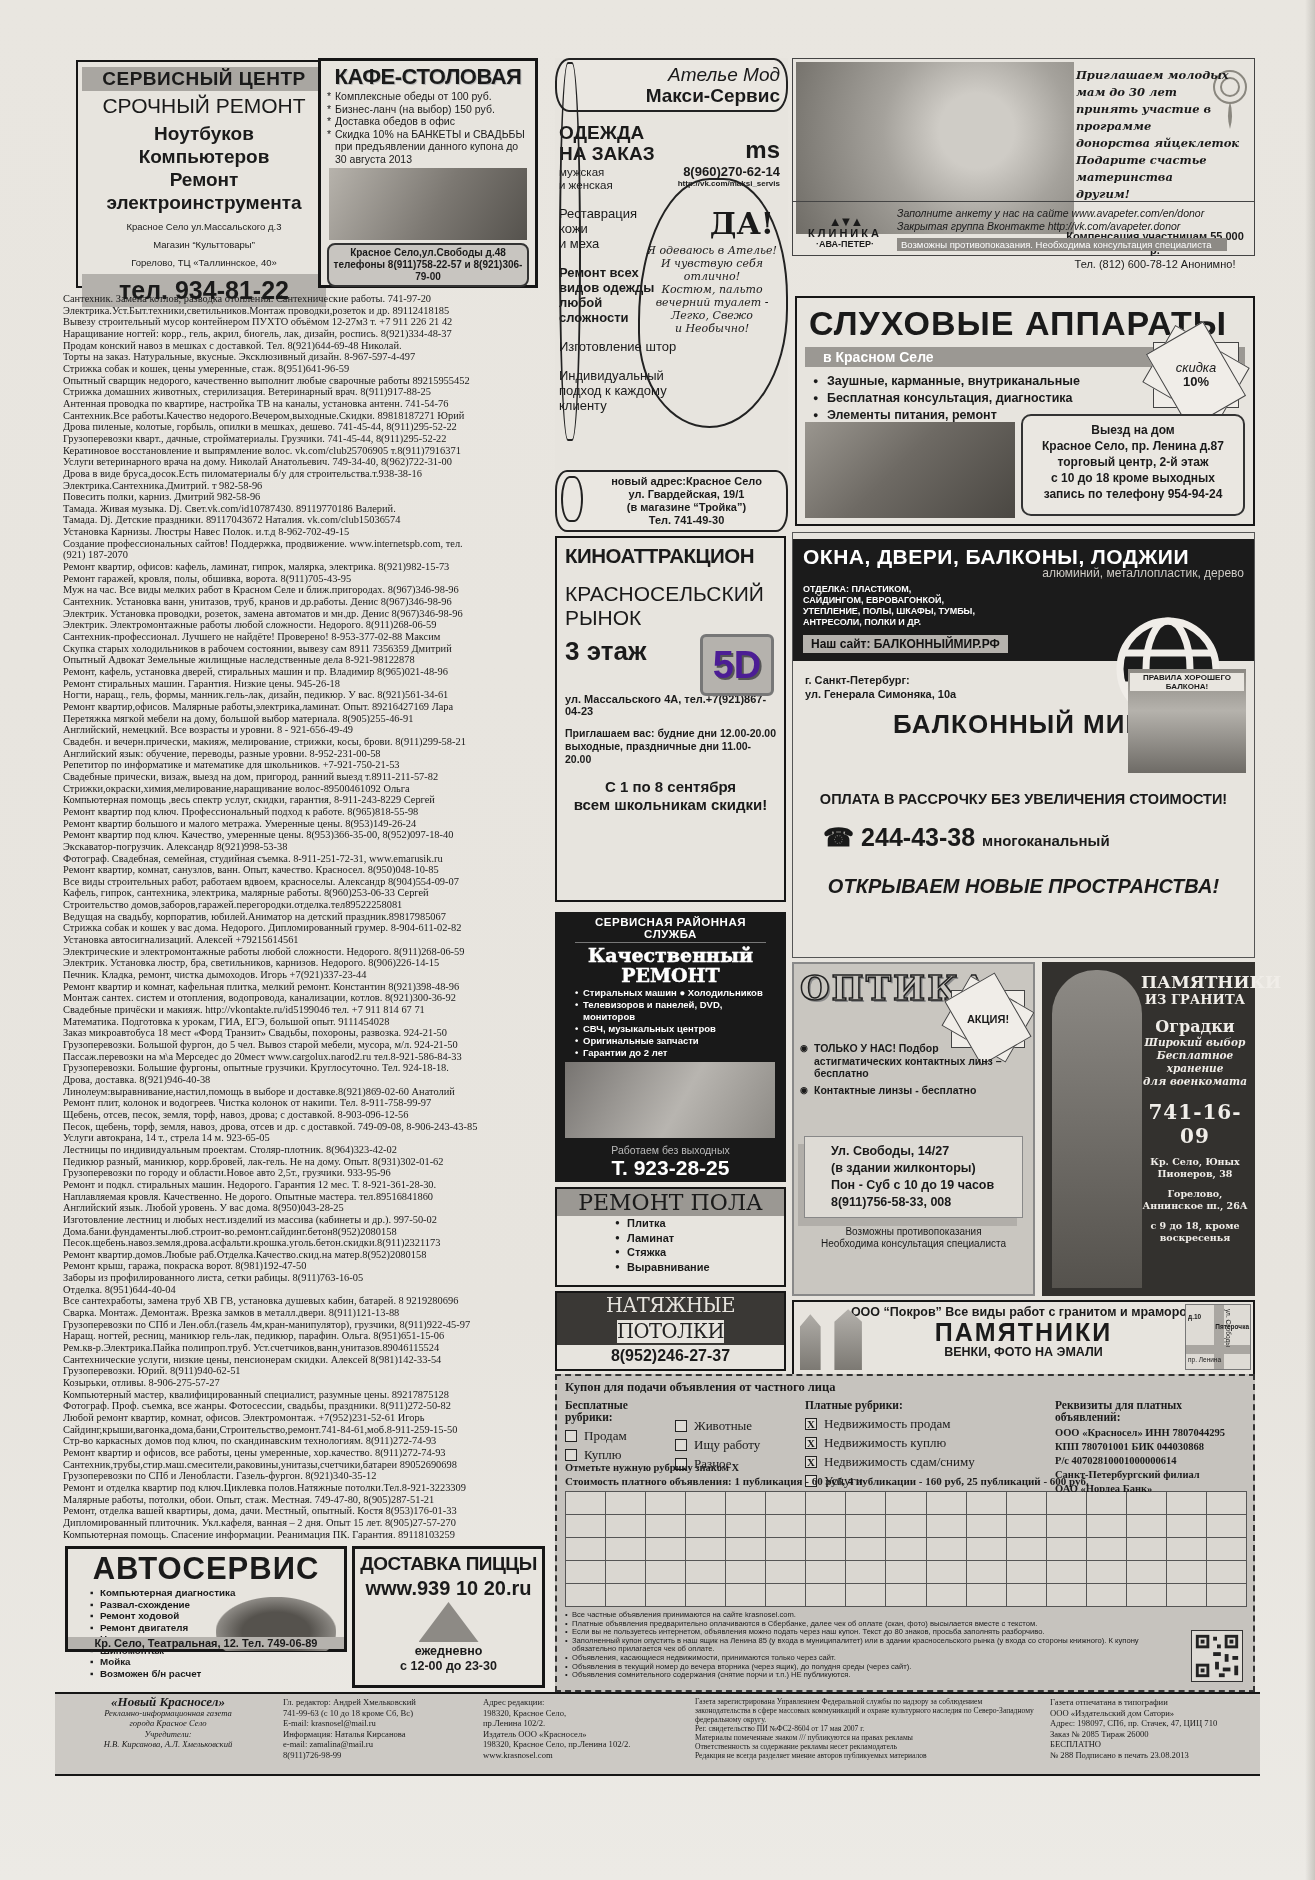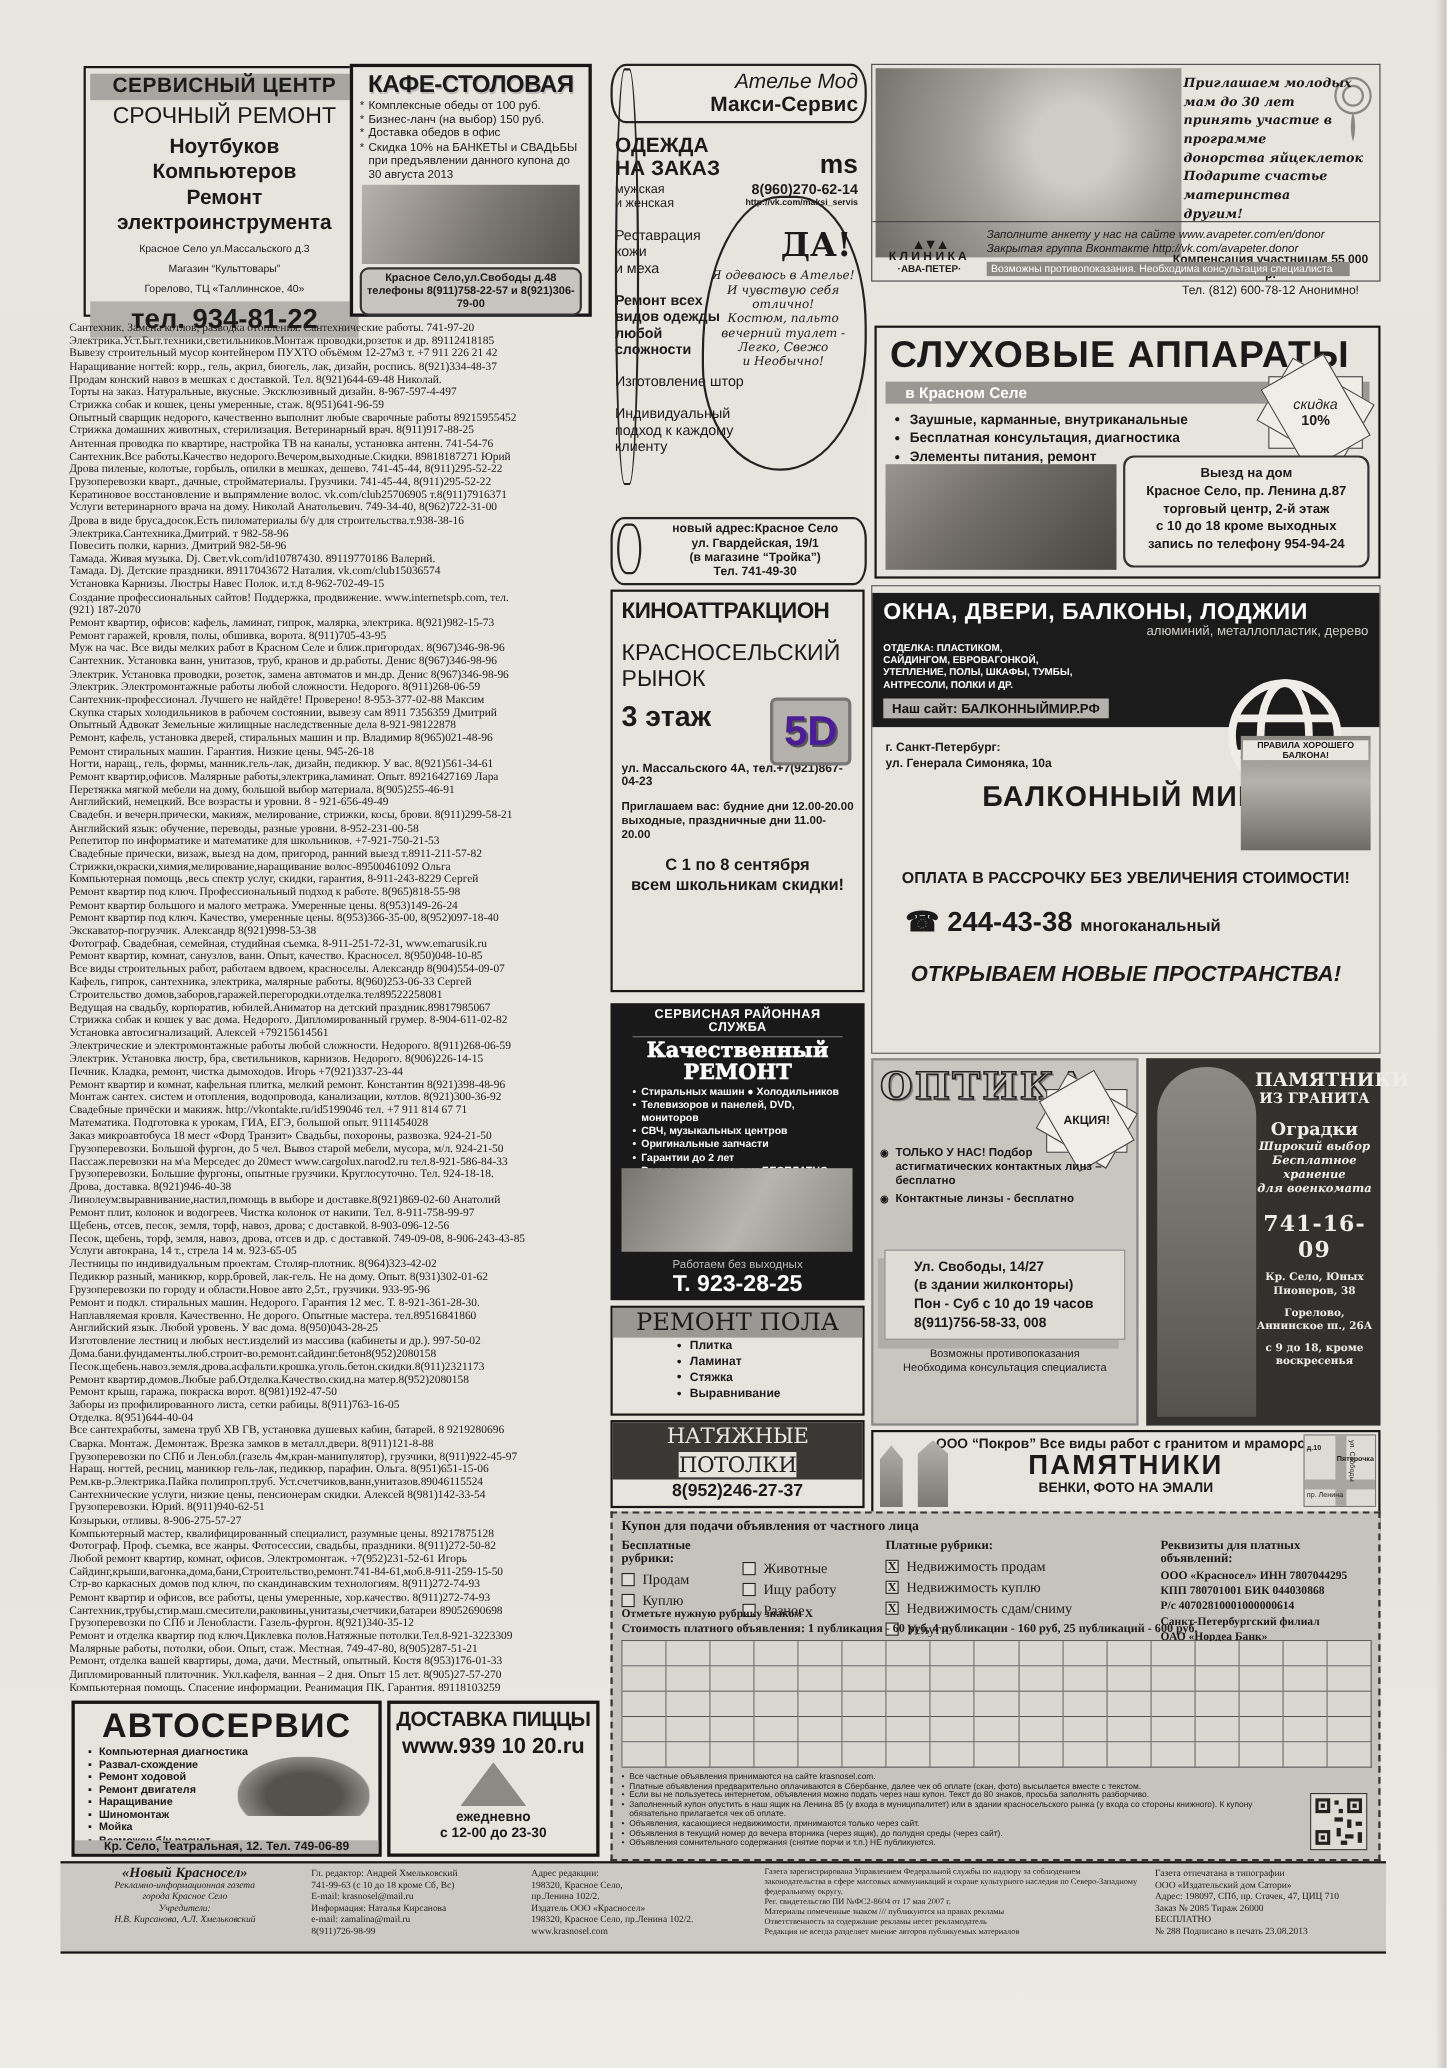--- a/index.html
+++ b/index.html
@@ -171,21 +171,21 @@
   .req-line { font-weight:bold; font-size:10.5px; line-height:14px; font-family:"Liberation Serif",serif; }
   .coup-price { font-weight:bold; font-size:11px; font-family:"Liberation Serif",serif; margin-top:2px; }
   .coup-grid { display:grid; grid-template-columns:repeat(17,1fr); margin-top:4px; border-left:1px solid #555; border-top:1px solid #555; width:682px; }
   .gcell { height:23px; border-right:1px solid #555; border-bottom:1px solid #555; background:#dad7d1; }
   .coup-notes { width:600px; margin-top:4px; }
   .fine { font-size:7.6px; line-height:8.6px; padding-left:7px; position:relative; }
   .fine:before { content:"•"; position:absolute; left:0; }
   .qr { position:absolute; right:10px; bottom:8px; width:52px; height:52px; background:#dedbd5; border:1px solid #333; }
 
   
-  .auto { left:65px; top:1546px; width:282px; height:142px; border:3px solid #161616; padding:2px 12px; }
+  .auto { left:65px; top:1546px; width:282px; height:106px; border:3px solid #161616; padding:2px 22px; }
   .auto-title { font-weight:bold; font-size:31px; text-align:center; letter-spacing:1px; }
   .auto-li { font-weight:bold; font-size:9.8px; line-height:11.5px; padding-left:10px; position:relative; }
   .auto-li:before { content:"▪"; position:absolute; left:0; }
   .auto-car { position:absolute; right:8px; top:48px; width:120px; height:54px; background:radial-gradient(ellipse at 50% 65%,#55524d 0 40%,#8d8a85 70%,transparent 72%); border-radius:10px; }
   .auto-foot { position:absolute; left:0; bottom:0; width:100%; background:#b5b2ad; font-weight:bold; font-size:11px; text-align:center; }
   .pizza { left:352px; top:1546px; width:193px; height:142px; border:3px solid #161616; text-align:center; padding-top:4px; }
   .pizza-title { font-weight:bold; font-size:19px; letter-spacing:-.5px; }
   .pizza-url { font-weight:bold; font-size:20px; margin-top:2px; }
   .pizza-slice { width:60px; height:40px; margin:2px auto; background:#8d8a85; clip-path:polygon(0 100%,50% 0,100% 100%); }
   .pizza-s { font-weight:bold; font-size:12.5px; line-height:15px; }
@@ -415,21 +415,21 @@
       <div class="cl-line">Наплавляемая кровля. Качественно. Не дорого. Опытные мастера. тел.89516841860</div>
       <div class="cl-line">Английский язык. Любой уровень. У вас дома. 8(950)043-28-25</div>
       <div class="cl-line">Изготовление лестниц и любых нест.изделий из массива (кабинеты и др.). 997-50-02</div>
       <div class="cl-line">Дома.бани.фундаменты.люб.строит-во.ремонт.сайдинг.бетон8(952)2080158</div>
       <div class="cl-line">Песок.щебень.навоз.земля.дрова.асфальти.крошка.уголь.бетон.скидки.8(911)2321173</div>
       <div class="cl-line">Ремонт квартир.домов.Любые раб.Отделка.Качество.скид.на матер.8(952)2080158</div>
       <div class="cl-line">Ремонт крыш, гаража, покраска ворот. 8(981)192-47-50</div>
       <div class="cl-line">Заборы из профилированного листа, сетки рабицы. 8(911)763-16-05</div>
       <div class="cl-line">Отделка. 8(951)644-40-04</div>
       <div class="cl-line">Все сантехработы, замена труб ХВ ГВ, установка душевых кабин, батарей. 8 9219280696</div>
-      <div class="cl-line">Сварка. Монтаж. Демонтаж. Врезка замков в металл.двери. 8(911)121-8-88</div>
+      <div class="cl-line">Сварка. Монтаж. Демонтаж. Врезка замков в металл.двери. 8(911)121-13-88</div>
       <div class="cl-line">Грузоперевозки по СПб и Лен.обл.(газель 4м,кран-манипулятор), грузчики, 8(911)922-45-97</div>
       <div class="cl-line">Наращ. ногтей, ресниц, маникюр гель-лак, педикюр, парафин. Ольга. 8(951)651-15-06</div>
       <div class="cl-line">Рем.кв-р.Электрика.Пайка полипроп.труб. Уст.счетчиков,ванн,унитазов.89046115524</div>
       <div class="cl-line">Сантехнические услуги, низкие цены, пенсионерам скидки. Алексей 8(981)142-33-54</div>
       <div class="cl-line">Грузоперевозки. Юрий. 8(911)940-62-51</div>
       <div class="cl-line">Козырьки, отливы. 8-906-275-57-27</div>
       <div class="cl-line">Компьютерный мастер, квалифицированный специалист, разумные цены. 89217875128</div>
       <div class="cl-line">Фотограф. Проф. съемка, все жанры. Фотосессии, свадьбы, праздники. 8(911)272-50-82</div>
       <div class="cl-line">Любой ремонт квартир, комнат, офисов. Электромонтаж. +7(952)231-52-61 Игорь</div>
       <div class="cl-line">Сайдинг,крыши,вагонка,дома,бани,Строительство,ремонт.741-84-61,моб.8-911-259-15-50</div>

